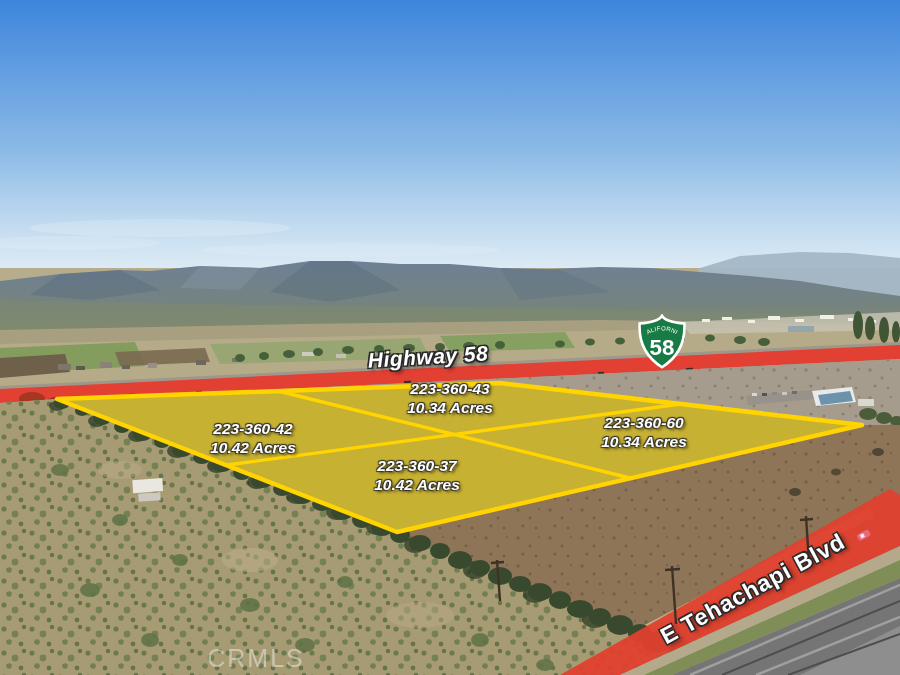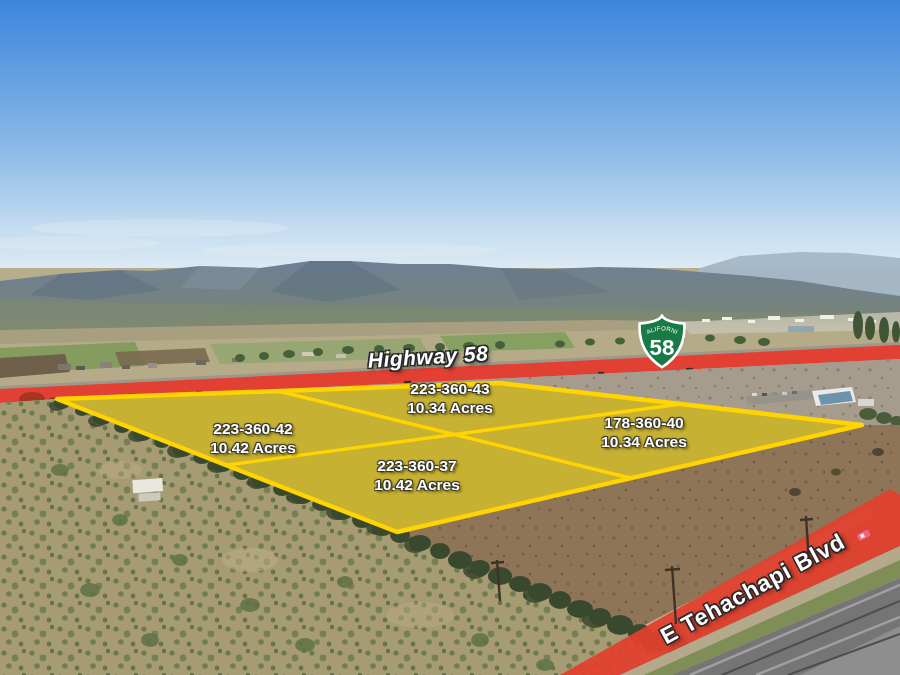--- a/index.html
+++ b/index.html
@@ -7,21 +7,21 @@
          font-family:"Liberation Sans",sans-serif;background:#b7ad8c;}
   #stage svg.scene{position:absolute;left:0;top:0;}
   .lbl{position:absolute;color:#fff;font-weight:700;white-space:nowrap;
        transform:translate(-50%,-50%);text-align:center;}
   .outline{text-shadow:-1.5px -1.5px 0 #2a2a2a,1.5px -1.5px 0 #2a2a2a,
            -1.5px 1.5px 0 #2a2a2a,1.5px 1.5px 0 #2a2a2a,2.5px 3px 4px rgba(0,0,0,.55);}
   .softshadow{text-shadow:-1px -1px 1px rgba(40,40,40,.9),1px -1px 1px rgba(40,40,40,.9),
             -1px 1px 1px rgba(40,40,40,.9),2px 2px 3px rgba(0,0,0,.65);}
   #hwy-label{left:428px;top:357px;font-size:21px;font-style:italic;
              transform:translate(-50%,-50%) rotate(-3.5deg);letter-spacing:.5px;}
-  .parcel-label{font-size:15.5px;line-height:1.25;}
+  .parcel-label{font-size:15.5px;font-style:italic;line-height:1.25;}
   #parcel-42{left:253px;top:438px;} #parcel-43{left:450px;top:398px;}
   #parcel-40{left:644px;top:432px;} #parcel-41{left:417px;top:475px;}
   #street-label{left:753px;top:589px;font-size:23px;
                 transform:translate(-50%,-50%) rotate(-28.5deg);letter-spacing:1px;}
   #watermark{left:256px;top:658px;font-size:25px;font-weight:400;
              color:rgba(255,255,255,.42);letter-spacing:2px;text-shadow:none;}
   #shield{position:absolute;left:636px;top:314px;width:52px;height:55px;}
 </style>
 </head>
 <body>
@@ -309,30 +309,31 @@
 
   <div class="lbl softshadow parcel-label" id="parcel-42">
     <div>223-360-42</div>
     <div>10.42 Acres</div>
   </div>
   <div class="lbl softshadow parcel-label" id="parcel-43">
     <div>223-360-43</div>
     <div>10.34 Acres</div>
   </div>
   <div class="lbl softshadow parcel-label" id="parcel-40">
-    <div>178-360-40</div>
+    <div>223-360-60</div>
     <div>10.34 Acres</div>
   </div>
   <div class="lbl softshadow parcel-label" id="parcel-41">
     <div>223-360-37</div>
     <div>10.42 Acres</div>
   </div>
 
   <div class="lbl outline" id="street-label">E Tehachapi Blvd</div>
 
+  <div class="lbl" id="watermark">CRMLS</div>
 
   <svg id="shield" viewBox="0 0 60 64">
     <path d="M30 2 C33 7 42 10 56 11 C57 28 52 48 30 62 C8 48 3 28 4 11 C18 10 27 7 30 2 Z" fill="#187b45" stroke="#ffffff" stroke-width="3"></path>
     <path id="caArc" d="M11 25 Q30 13 49 25" fill="none"></path>
     <text font-family="Liberation Sans, sans-serif" font-size="7" fill="#ffffff" letter-spacing=".4">
       <textPath href="#caArc" startOffset="50%" text-anchor="middle">CALIFORNIA</textPath>
     </text>
     <text x="30" y="48" text-anchor="middle" font-family="Liberation Sans, sans-serif" font-size="26" font-weight="700" fill="#ffffff">58</text>
   </svg>
 

